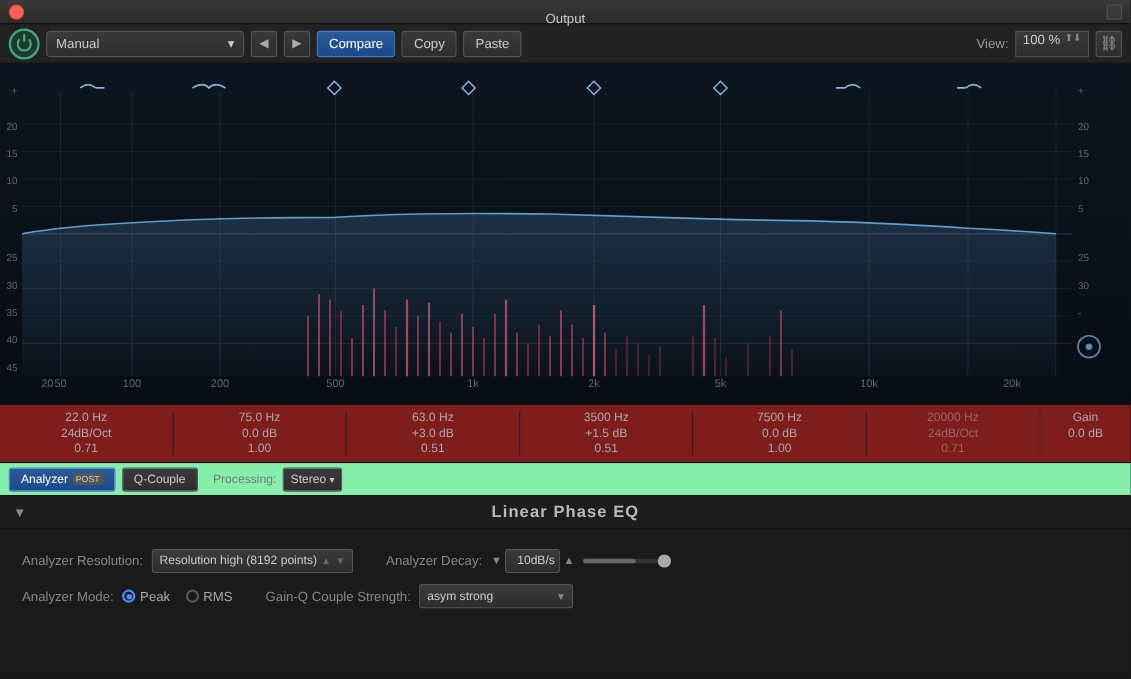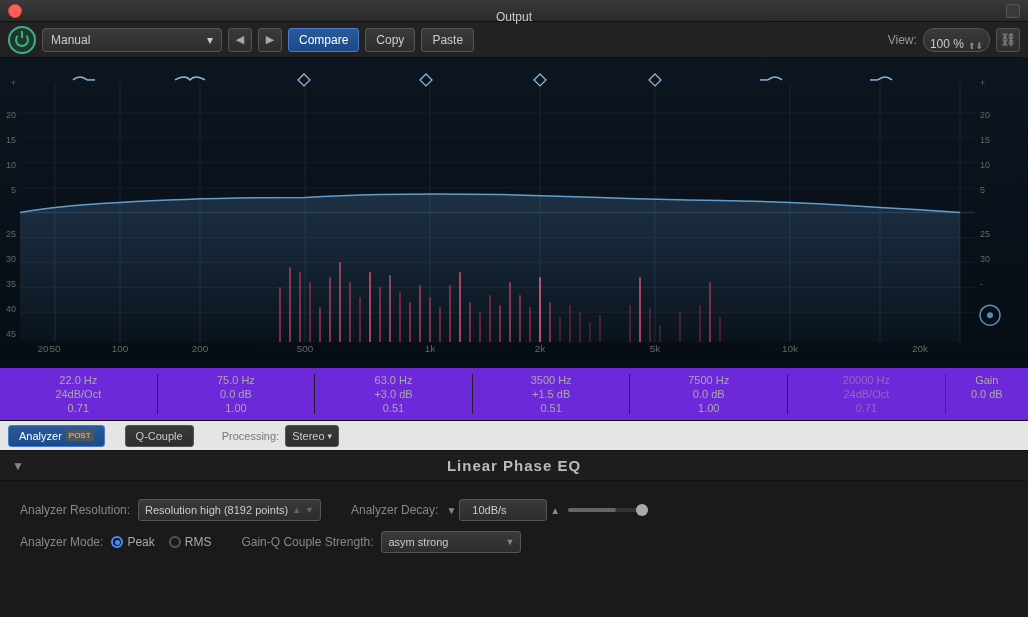--- a/index.html
+++ b/index.html
@@ -124,25 +124,25 @@
       margin-left: auto;
       display: flex; align-items: center; gap: 6px;
     }
     .view-label {
       font-size: 12px; color: #999;
     }
     .view-dropdown {
       height: 24px;
       background: linear-gradient(180deg, #3a3a3a 0%, #2d2d2d 100%);
       border: 1px solid #555;
-      border-radius: 11px;
+      border-radius: 0;
       color: #ccc;
       font-size: 12px;
       padding: 0 6px;
-      display: flex; align-items: flex-end; gap: 4px;
+      display: flex; align-items: flex-start; gap: 4px;
     }
     .link-btn {
       width: 24px; height: 24px;
       background: linear-gradient(180deg, #3a3a3a 0%, #2d2d2d 100%);
       border: 1px solid #555;
       border-radius: 3px;
       display: flex; align-items: center; justify-content: center;
       cursor: pointer;
       color: #aaa; font-size: 13px;
     }
@@ -151,21 +151,21 @@
       position: relative;
       background: #0d1117;
       height: 310px;
       border-bottom: 1px solid #111;
       overflow: hidden;
     }
 
     
     .band-controls {
       display: flex;
-      background: #6d28d9;
+      background: #7f1d1d;
       border-bottom: 1px solid #111;
       padding: 6px 0;
     }
     .band-col {
       flex: 1;
       display: flex;
       flex-direction: column;
       align-items: center;
       gap: 2px;
       border-right: 1px solid #222;
@@ -181,25 +181,25 @@
       color: #aaa;
     }
     .band-q {
       font-size: 11px;
       color: #aaa;
     }
 
     
     .bottom-controls {
       height: 30px;
-      background: #e5e5e5;
+      background: #86efac;
       display: flex;
       align-items: center;
       padding: 0 8px;
-      gap: 20px;
+      gap: 6px;
       border-bottom: 1px solid #111;
     }
     .analyzer-btn {
       height: 22px;
       padding: 0 10px;
       border-radius: 3px;
       font-size: 11px;
       cursor: pointer;
       display: flex; align-items: center; gap: 4px;
     }
@@ -591,21 +591,21 @@
       <div class="setting-dropdown">
         <span>Resolution high (8192 points)</span>
         <span style="font-size:9px; color:#666;">▲</span>
         <span style="font-size:9px; color:#666;">▼</span>
       </div>
     </div>
     <div class="setting-item decay-section">
       <span class="setting-label">Analyzer Decay:</span>
       <div style="display:flex; align-items:center; gap:3px;">
         <span style="color:#888; font-size:10px; cursor:pointer;">▼</span>
-        <div class="setting-dropdown" style="width:88px; justify-content:flex-start;padding-left:12px;">
+        <div class="setting-dropdown" style="width:50px; justify-content:center;padding-left:12px;">
           <span>10dB/s</span>
         </div>
         <span style="color:#888; font-size:10px; cursor:pointer;">▲</span>
       </div>
       <div class="decay-slider-track">
         <div class="decay-slider-fill" style="width:60%;"></div>
         <div class="decay-slider-thumb"></div>
       </div>
     </div>
   </div>

